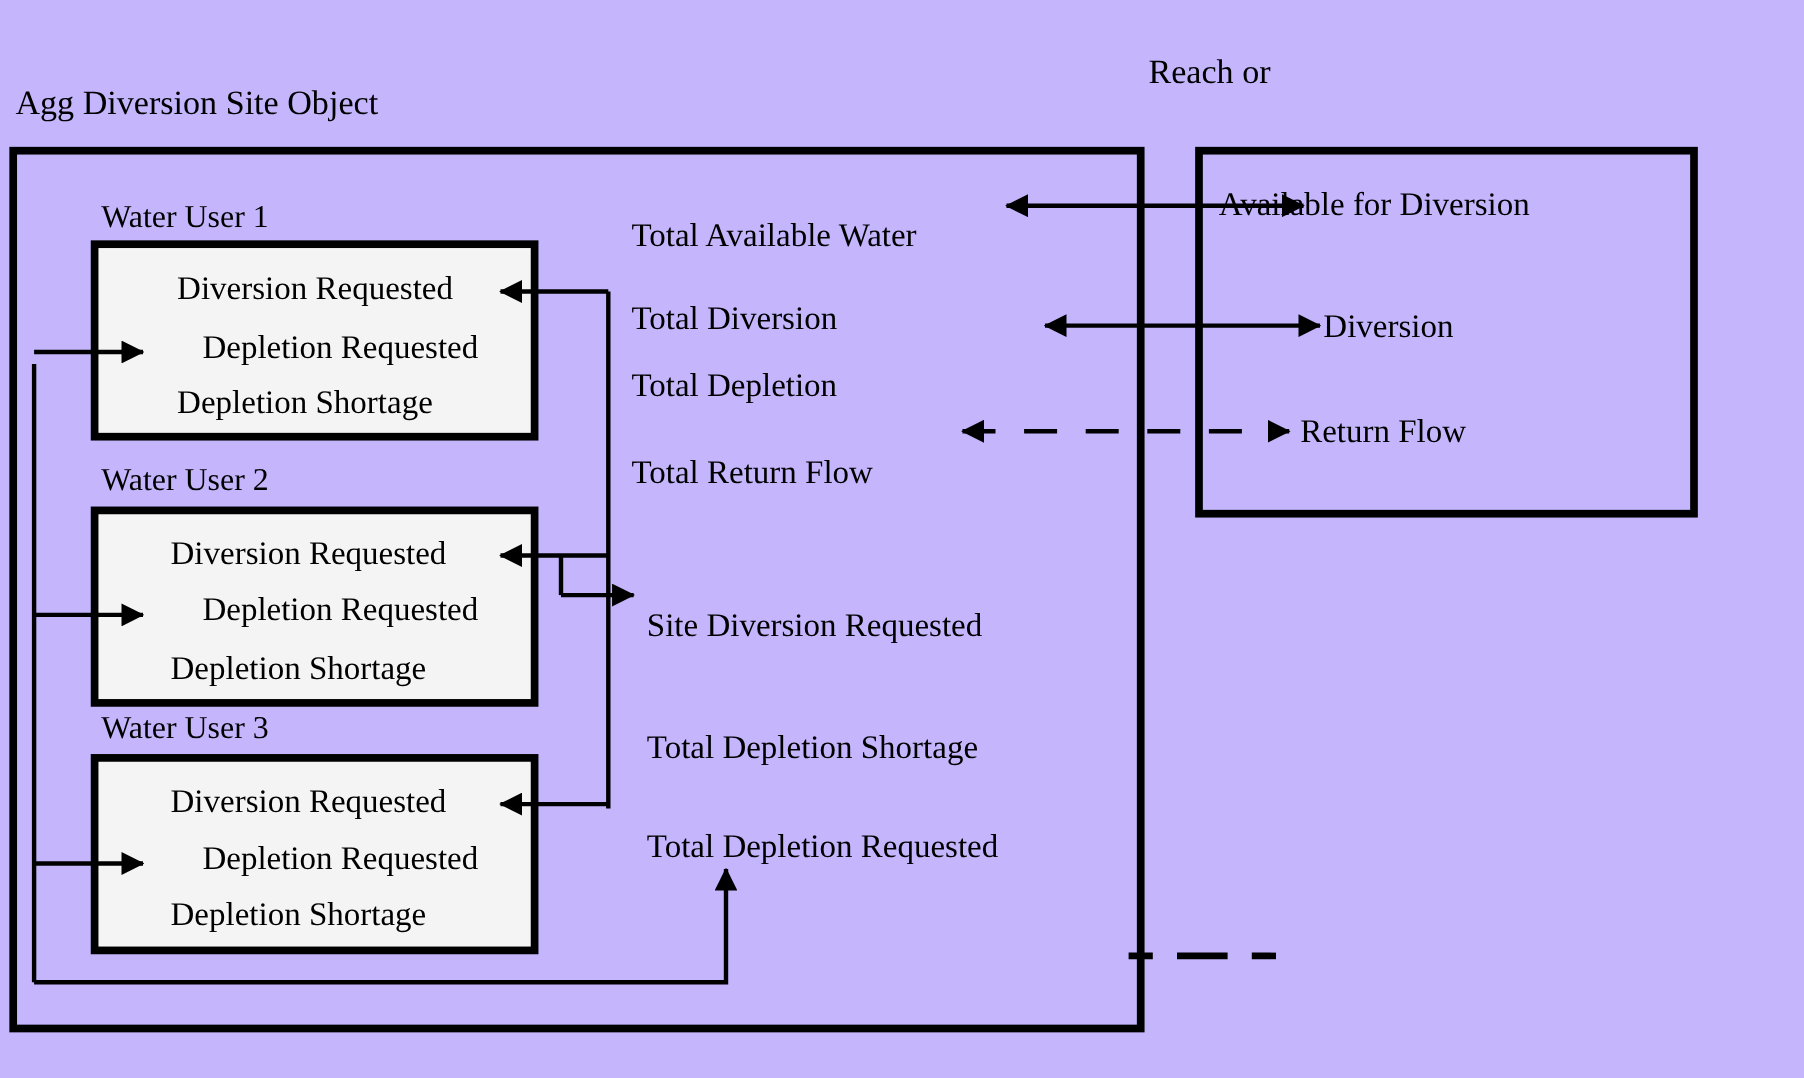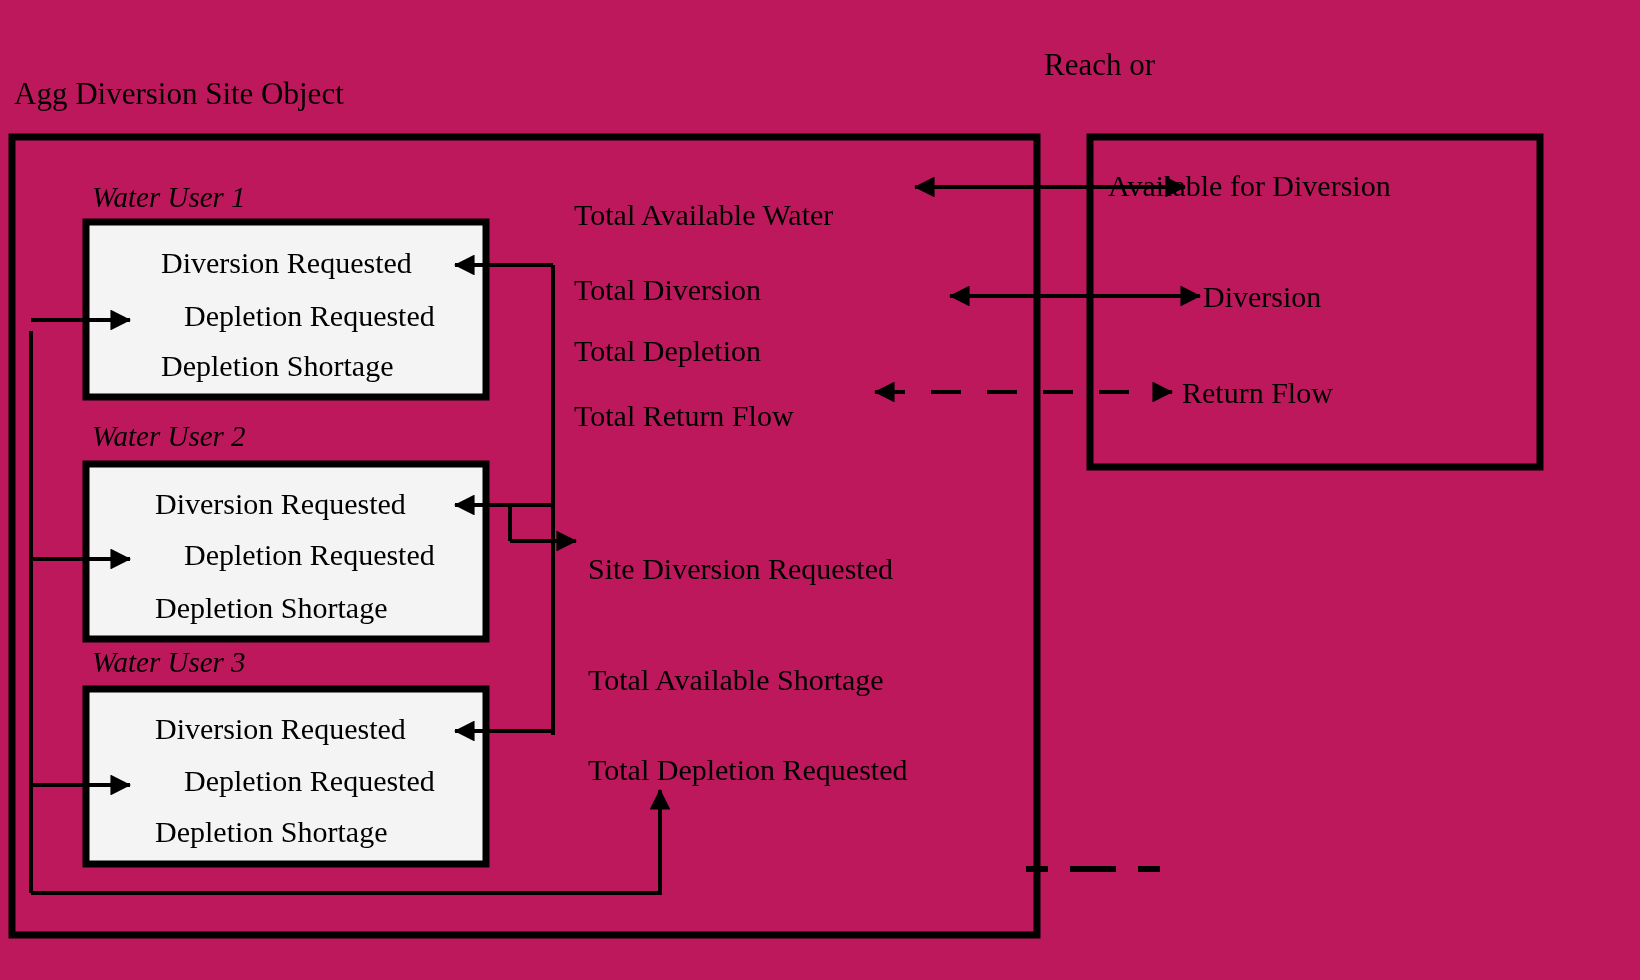--- a/index.html
+++ b/index.html
@@ -5,21 +5,21 @@
 <style>
   html, body {
     margin: 0;
     padding: 0;
     background: #ffffff;
   }
   #stage {
     position: relative;
     width: 1640px;
     height: 980px;
-    background: #be185d;
+    background: #c4b5fd;
     font-family: "Liberation Serif", "DejaVu Serif", serif;
     color: #000000;
     overflow: hidden;
   }
   svg.layer {
     position: absolute;
     left: 0;
     top: 0;
     width: 1640px;
     height: 980px;
@@ -37,21 +37,21 @@
     left: 14px;
     top: 78px;
   }
   .title-right {
     font-size: 31px;
     left: 1044px;
     top: 48px;
     line-height: 1.12;
   }
   
-  .wu-cap { font-size: 29px; font-style: italic; }
+  .wu-cap { font-size: 29px; }
   
   .field { font-size: 30px; margin-left: 47px; }
   
   .total { font-size: 30px; margin-top: 29px; }
   
   .rfield { font-size: 30px; }
   
   .legend-text {
     font-size: 28px;
     left: 1182px;
@@ -123,23 +123,23 @@
   <div class="lbl field" style="left:108px; top:592px;">Depletion Shortage</div>
 
   <div class="lbl wu-cap" style="left:92px; top:647px;">Water User 3</div>
   <div class="lbl field" style="left:108px; top:713px;">Diversion Requested</div>
   <div class="lbl field" style="left:137px; top:765px;">Depletion Requested</div>
   <div class="lbl field" style="left:108px; top:816px;">Depletion Shortage</div>
 
   <div class="lbl total" style="left:574px; top:170px;">Total Available Water</div>
   <div class="lbl total" style="left:574px; top:245px;">Total Diversion</div>
   <div class="lbl total" style="left:574px; top:306px;">Total Depletion</div>
-  <div class="lbl total" style="left:574px; top:371px;">Total Return Flow</div>
+  <div class="lbl total" style="left:574px; top:385px;">Total Return Flow</div>
   <div class="lbl total" style="left:588px; top:524px;">Site Diversion Requested</div>
-  <div class="lbl total" style="left:588px; top:635px;">Total Available Shortage</div>
+  <div class="lbl total" style="left:588px; top:635px;">Total Depletion Shortage</div>
   <div class="lbl total" style="left:588px; top:725px;text-align:right;">Total Depletion Requested</div>
 
   <div class="lbl rfield" style="left:1108px; top:170px;">Available for Diversion</div>
   <div class="lbl rfield" style="left:1203px; top:281px;">Diversion</div>
   <div class="lbl rfield" style="left:1182px; top:377px;">Return Flow</div>
 
 
 </div>
 
 </body></html>

